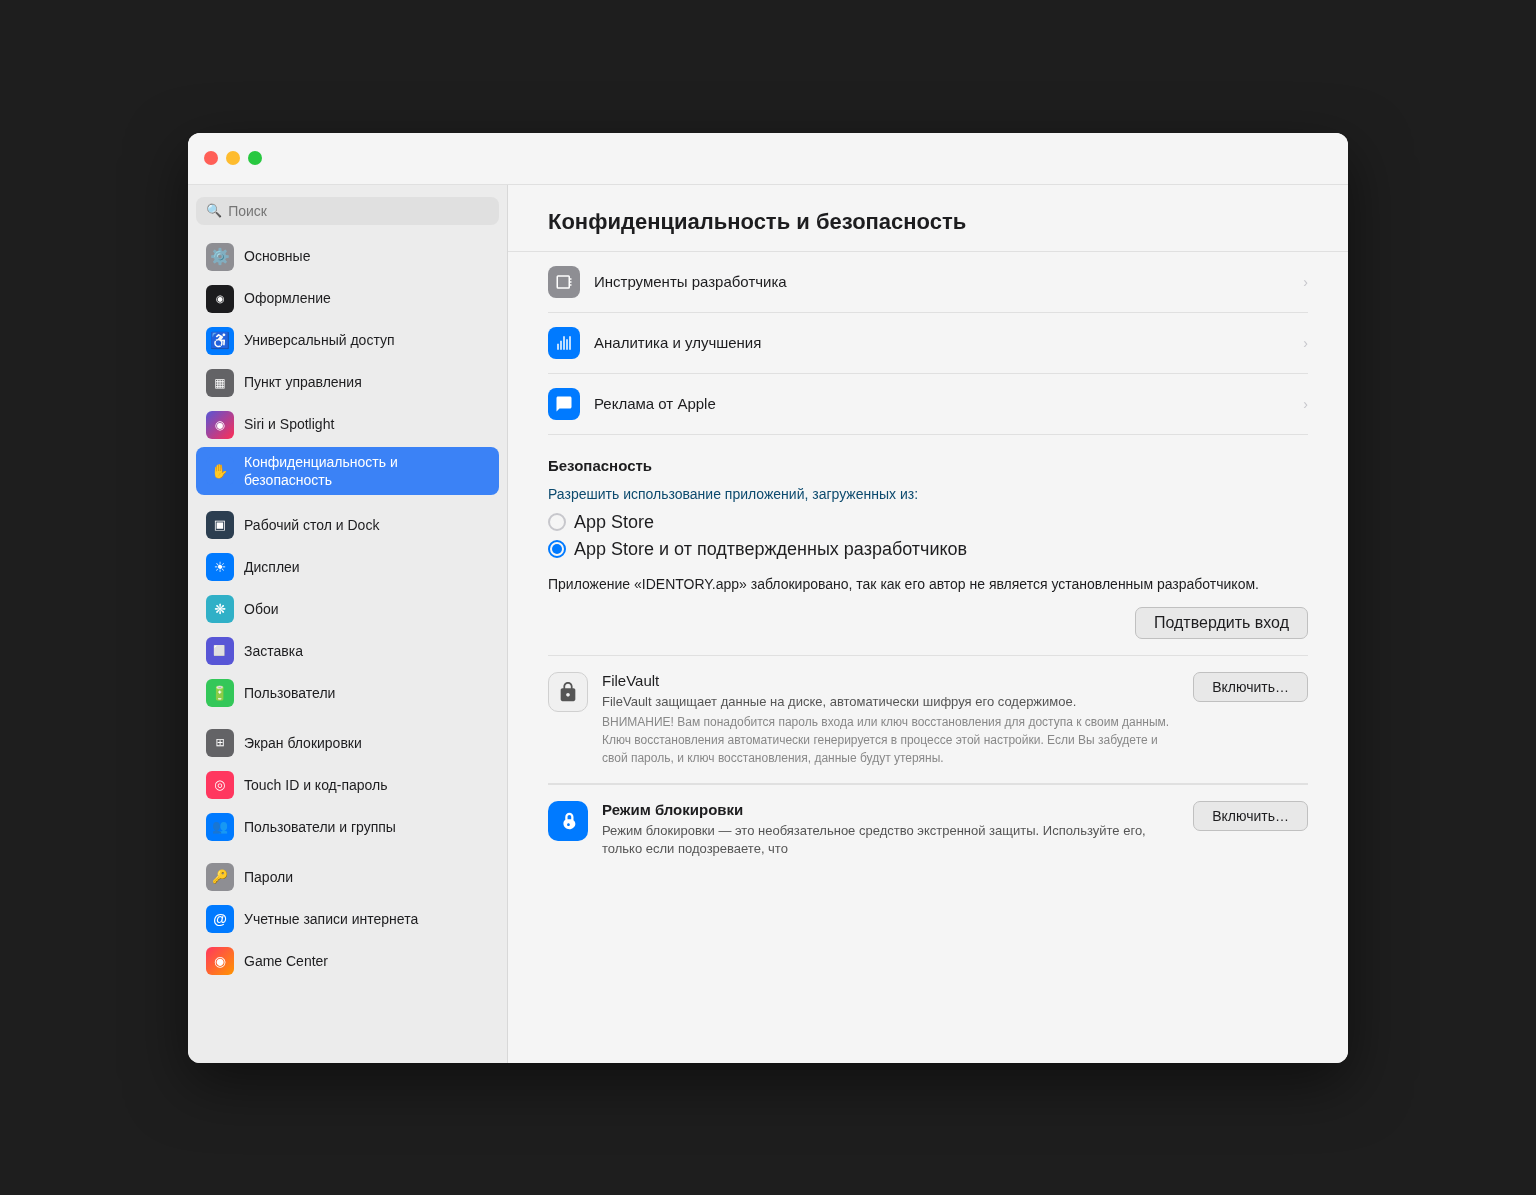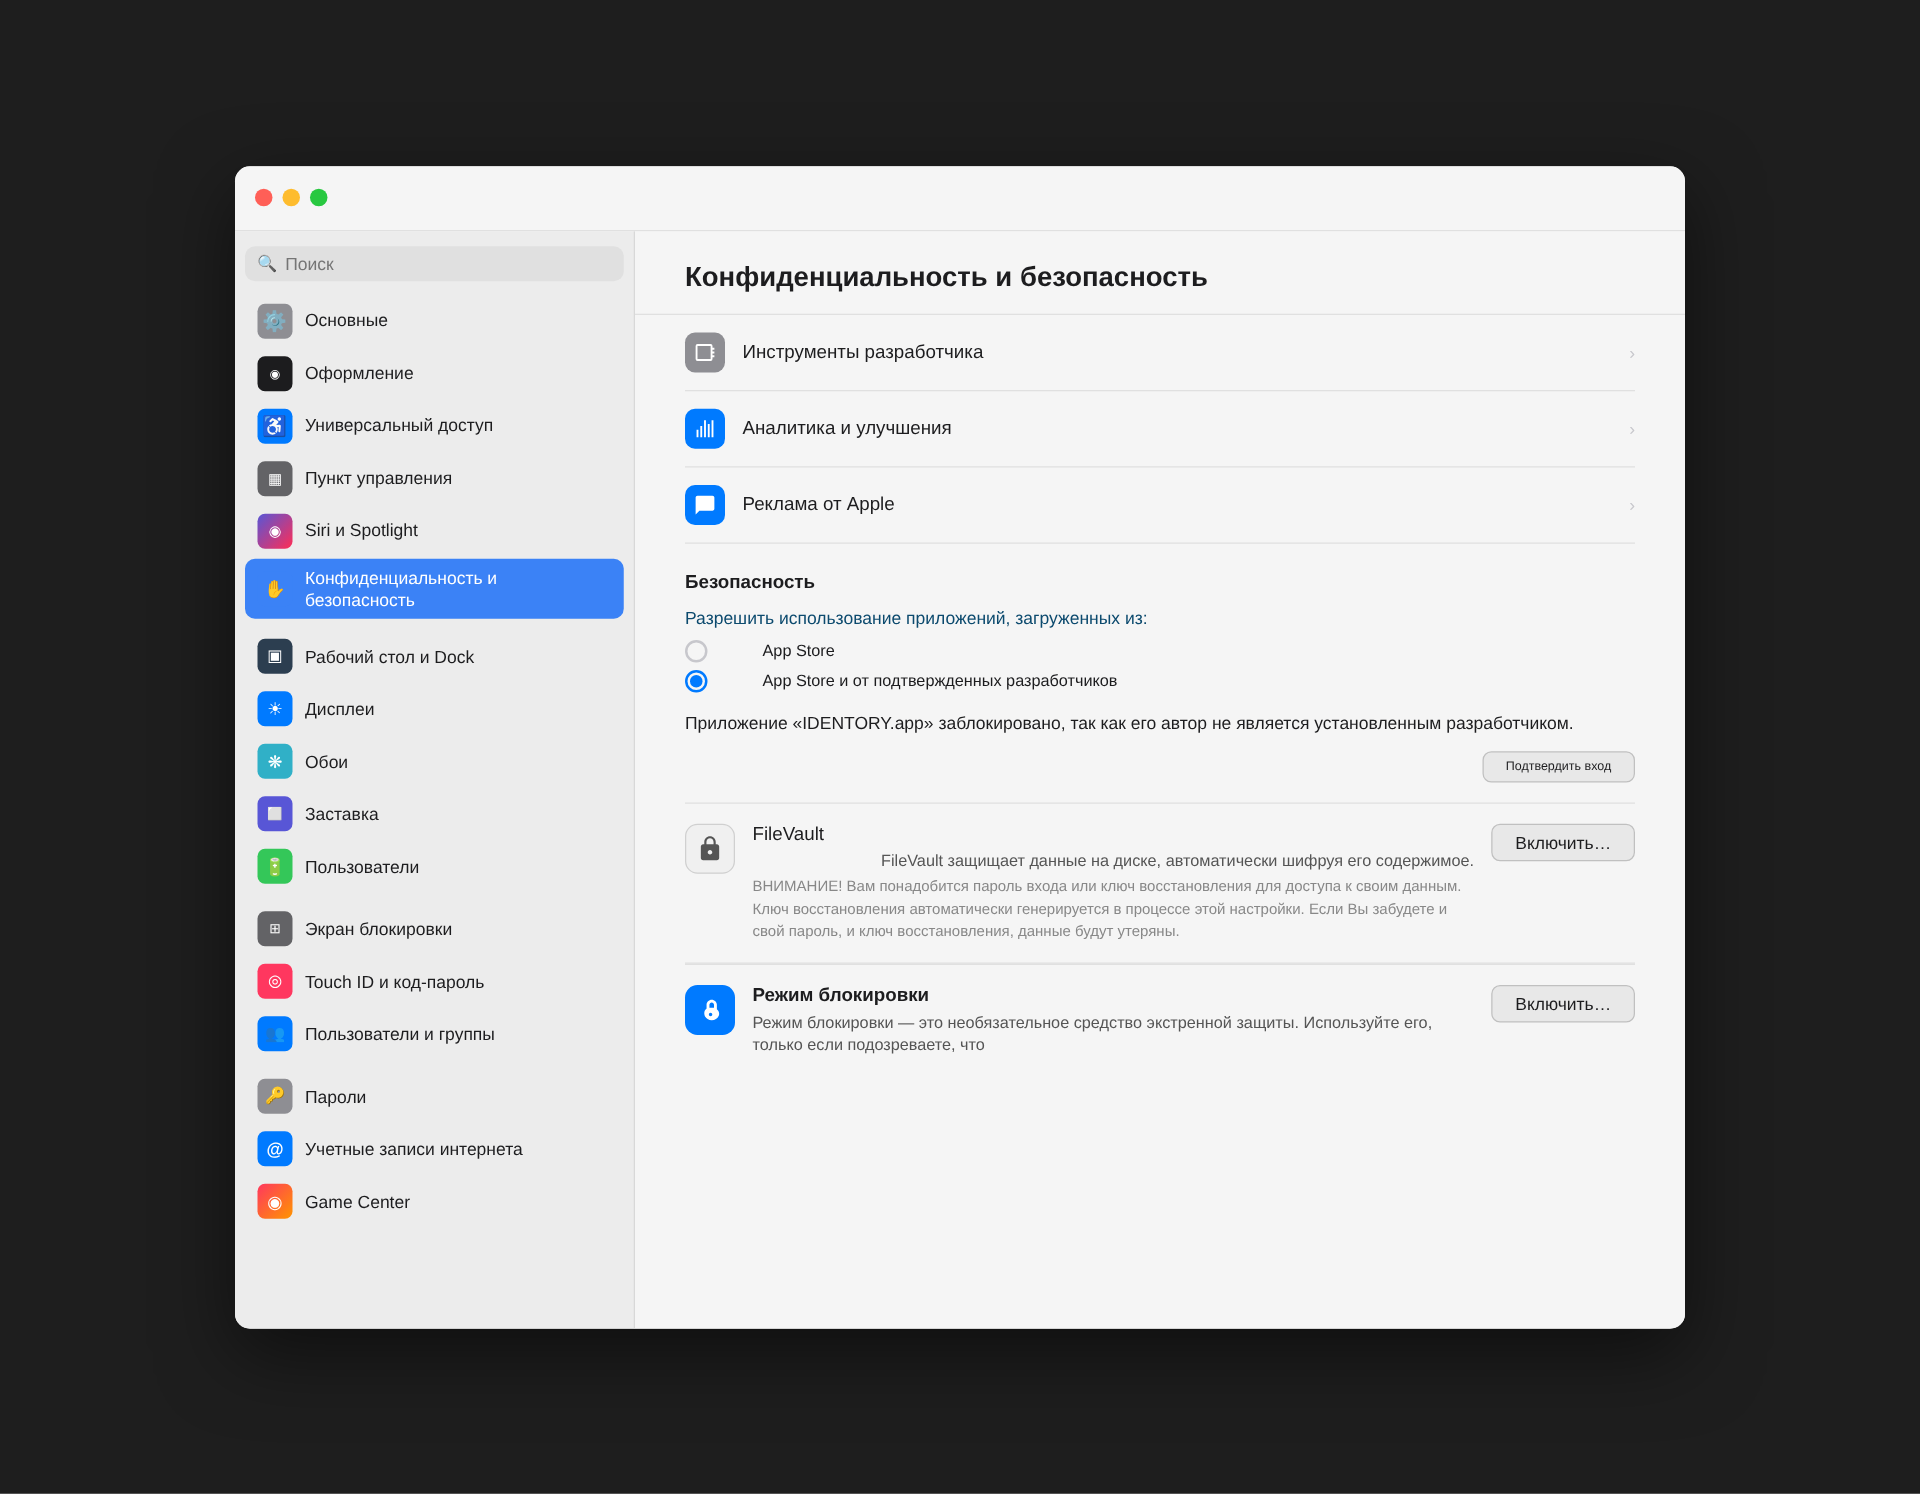--- a/index.html
+++ b/index.html
@@ -189,42 +189,41 @@
     .radio-circle.selected {
       border-color: #007aff;
     }
     .radio-inner {
       width: 10px;
       height: 10px;
       border-radius: 50%;
       background: #007aff;
     }
     .radio-label {
-      font-size: 13px;
-      color: #1d1d1f;
-      margin-left: 36px;
+      font-size: 18px;
+      color: #1d1d1f;
     }
     .blocked-app-notice {
       font-size: 14px;
       color: #1d1d1f;
       margin-top: 14px;
       line-height: 1.5;
     }
     .confirm-btn-row {
       display: flex;
       justify-content: flex-end;
       margin-top: 12px;
       margin-bottom: 16px;
     }
     .btn {
       background: #e8e8e8;
       border: 1px solid #c0c0c0;
       border-radius: 7px;
       padding: 6px 18px;
-      font-size: 10px;
+      font-size: 16px;
       cursor: pointer;
       color: #1d1d1f;
     }
     .btn-enable {
       background: #e8e8e8;
       border: 1px solid #c0c0c0;
       border-radius: 7px;
       padding: 6px 18px;
       font-size: 14px;
       cursor: pointer;
@@ -254,21 +253,20 @@
     .filevault-title {
       font-size: 15px;
       font-weight: 400;
       color: #1d1d1f;
       margin-bottom: 4px;
     }
     .filevault-desc {
       font-size: 13px;
       color: #555;
       line-height: 1.4;
-      text-align: right;
     }
     .warning-text {
       font-size: 12px;
       color: #888;
       margin-top: 2px;
       line-height: 1.5;
     }
     .filevault-status {
       font-size: 12px;
       color: #888;

